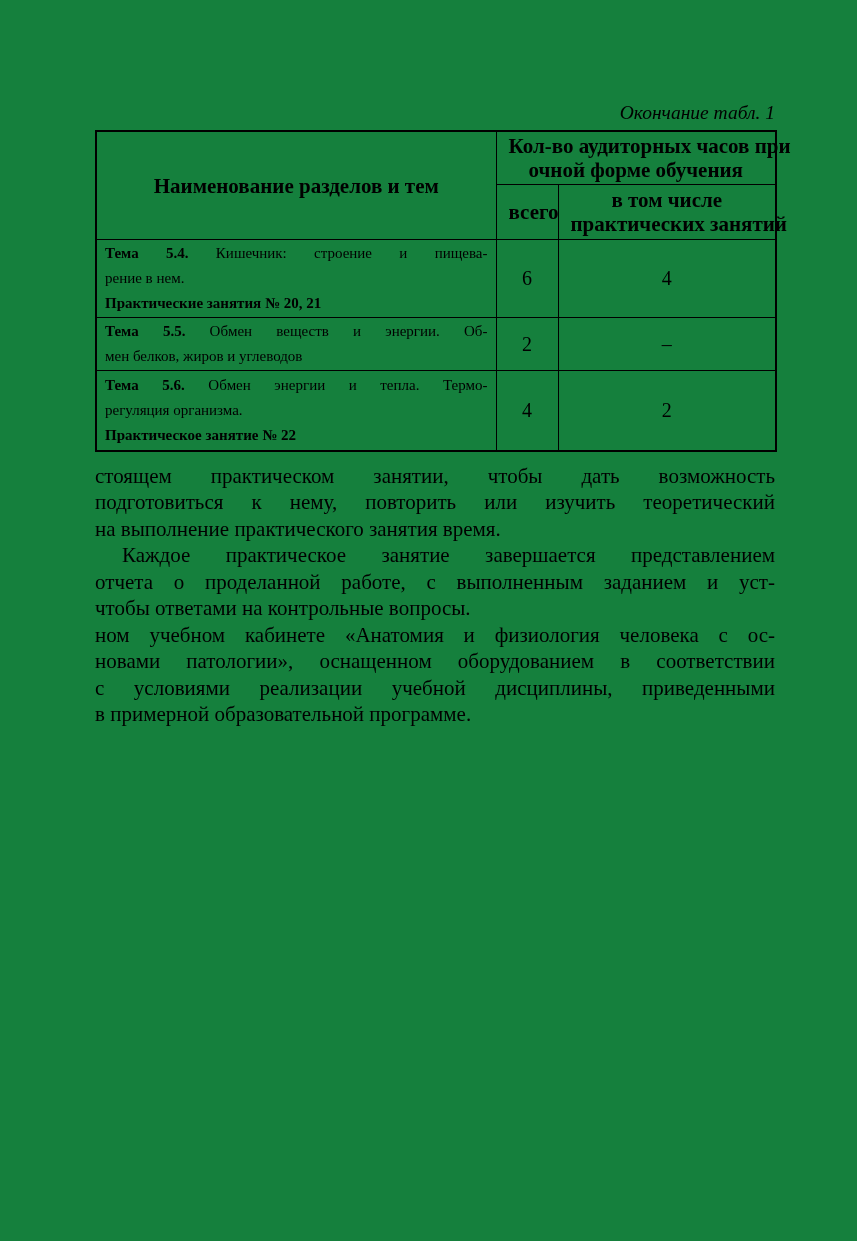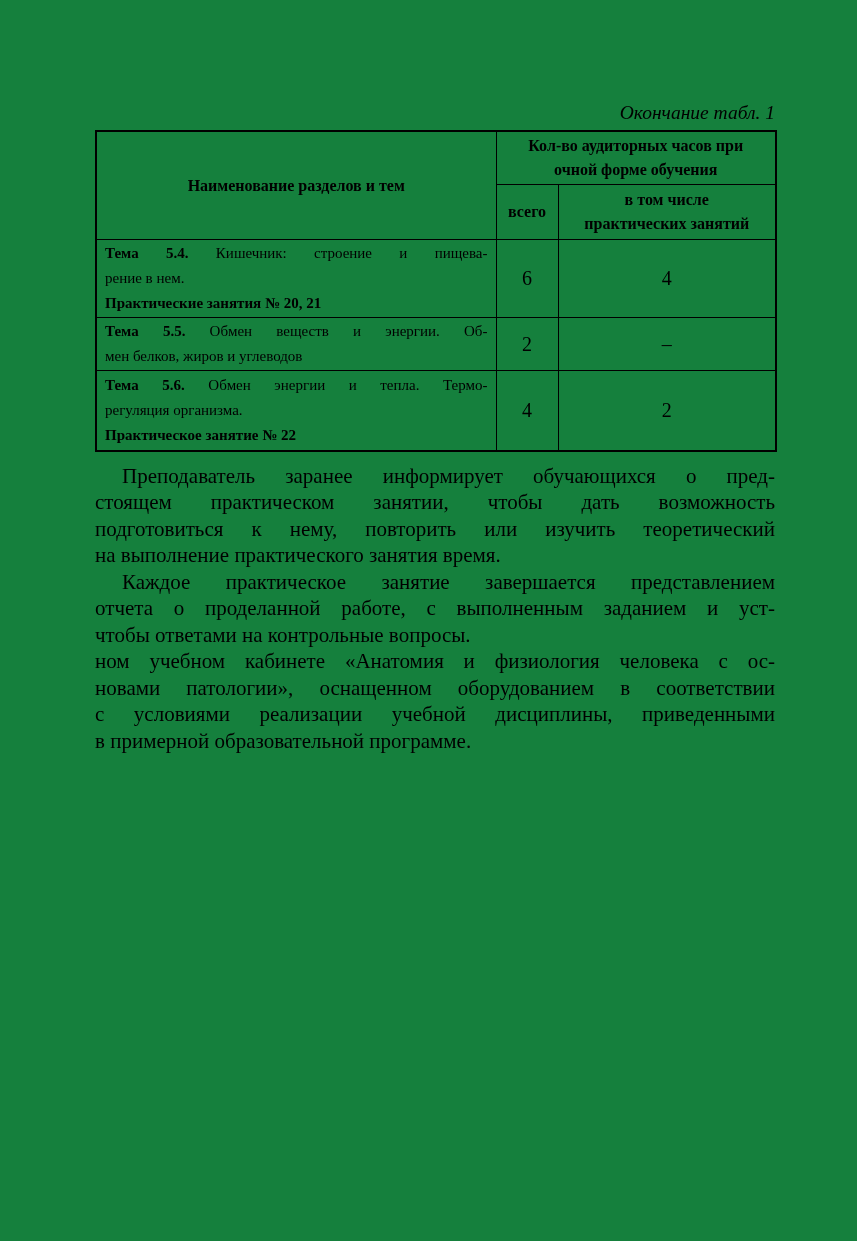--- a/index.html
+++ b/index.html
@@ -38,25 +38,25 @@
   col.c1 { width: 400px; }
   col.c2 { width: 62px; }
   col.c3 { width: 218px; }
   tr.hr1 { height: 52px; }
   tr.hr2 { height: 55px; }
   tr.r0 { height: 76px; }
   tr.r1 { height: 50px; }
   tr.r2 { height: 80px; }
   th {
     font-weight: bold;
-    font-size: 16px;
+    font-size: 21px;
     line-height: 24px;
     text-align: center;
     vertical-align: middle;
-    padding: 2px 4px;
+    padding: 2px 12px;
   }
   .nowrap { white-space: nowrap; }
   td.name {
     padding: 1px 8px;
     font-size: 15px;
     line-height: 25px;
     vertical-align: middle;
   }
   td.num {
     text-align: center;
@@ -131,21 +131,20 @@
             <div class="lline"><span class="b">Практическое занятие № 22</span></div>
           </td>
           <td class="num">4</td>
           <td class="num">2</td>
         </tr>
       </tbody>
     </table>
 
     <div class="paras">
       <div class="para">
-        <div class="pline first">Преподаватель заранее информирует обучающихся о пред-</div>
         <div class="pline">стоящем практическом занятии, чтобы дать возможность</div>
         <div class="pline">подготовиться к нему, повторить или изучить теоретический</div>
         <div class="pline last">на выполнение практического занятия время.</div>
       </div>
       <div class="para">
         <div class="pline first">Каждое практическое занятие завершается представлением</div>
         <div class="pline">отчета о проделанной работе, с выполненным заданием и уст-</div>
         <div class="pline last">чтобы ответами на контрольные вопросы.</div>
       </div>
       <div class="para">

